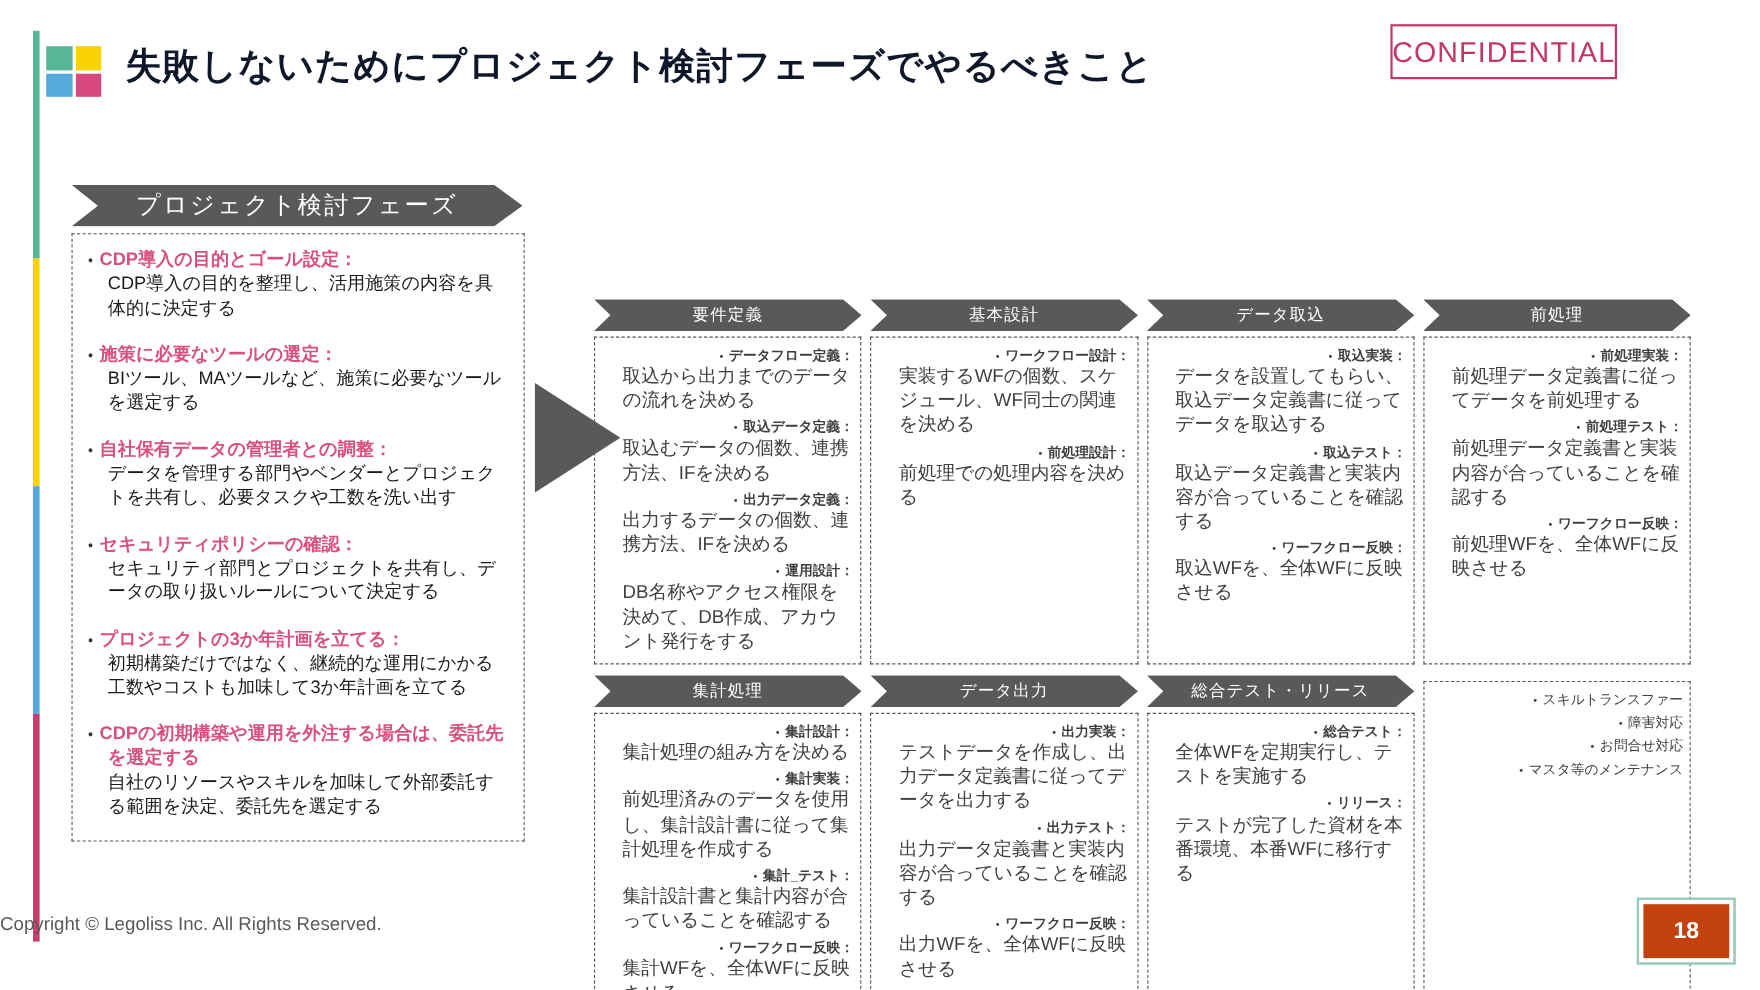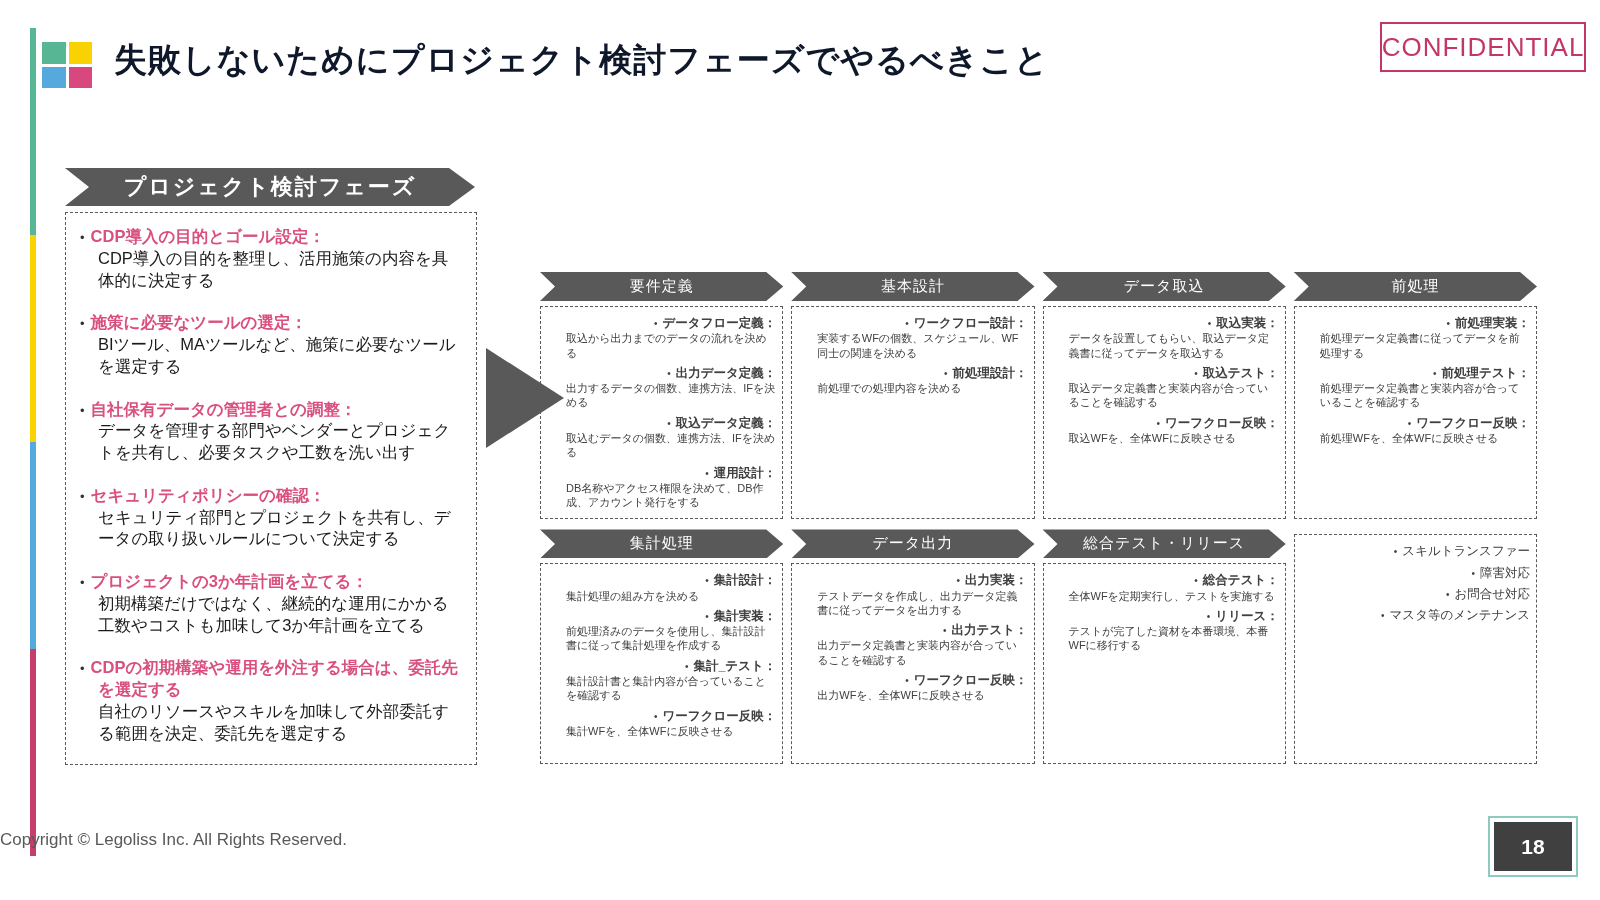--- a/index.html
+++ b/index.html
@@ -14,28 +14,28 @@
   
   .logo { position:absolute; left:42px; top:42px; width:50px; height:46px;
     display:grid; grid-template-columns:1fr 1fr; grid-template-rows:1fr 1fr; gap:3px; }
   .logo div { width:100%; height:100%; }
 
   
   .title { position:absolute; left:114px; top:38px; font-size:33px; font-weight:bold;
     color:#0f172a; letter-spacing:1px; }
 
   
-  .confidential { position:absolute; left:1380px; top:22px; width:206px; height:50px;
+  .confidential { position:absolute; left:1264px; top:22px; width:206px; height:50px;
     border:2px solid #c23768; color:#c23768; font-size:26px;
     display:flex; align-items:center; justify-content:center; letter-spacing:1px; }
 
   
   .ribbon { background:#595959; color:#fff; display:flex; align-items:center; justify-content:center; }
   .left-banner { position:absolute; left:65px; top:168px; width:410px; height:38px;
-    font-size:22px; font-weight:bold; letter-spacing:2px;
+    font-size:22px; font-weight:normal; letter-spacing:2px;
     clip-path:polygon(0 0, calc(100% - 26px) 0, 100% 50%, calc(100% - 26px) 100%, 0 100%, 24px 50%); }
 
   
   .left-panel { position:absolute; left:65px; top:212px; width:412px; height:553px;
     border:1.5px dashed #595959; padding:13px 12px 8px 14px; }
   .l-item { margin-bottom:21px; }
   .l-head { font-size:16.5px; line-height:1.32; font-weight:bold; color:#d94f7f;
     padding-left:18px; text-indent:-18px; }
   .l-head .bullet { color:#333; font-weight:normal; font-size:13px; margin-right:6px; }
   .l-desc { font-size:16.5px; line-height:1.32; color:#1a1a1a; padding-left:18px; }
@@ -50,27 +50,27 @@
     column-gap:8px; row-gap:10px; }
   .phase-cell { display:flex; flex-direction:column; }
   .phase-header { height:29px; flex:0 0 29px; font-size:15px; letter-spacing:1px;
     clip-path:polygon(0 0, calc(100% - 17px) 0, 100% 50%, calc(100% - 17px) 100%, 0 100%, 15px 50%); }
   .phase-box { flex:1; margin-top:5px; border:1px dashed #595959; padding:8px 6px 4px 8px; }
   .p-item { margin-bottom:5px; }
   .p-head { font-size:12.5px; line-height:1.3; font-weight:bold; color:#404040;
     padding-left:17px; text-indent:-17px;text-align:right; }
   .p-head .bullet { font-weight:normal; font-size:10px; margin-right:5px; color:#404040; }
   .p-head .plain { font-weight:normal; }
-  .p-desc { font-size:11px; line-height:1.3; color:#404040; padding-left:17px; }
+  .p-desc { font-size:17px; line-height:1.3; color:#404040; padding-left:17px; }
 
   
   .copyright { position:absolute; left:0; top:830px; width:1570px; text-align:left;
     font-size:17px; color:#595959; }
   .page-badge { position:absolute; left:1490px; top:818px; width:86px; height:57px;
-    background:#404040; border:4px solid #fff; outline:2px solid #8ecabd;
+    background:#c2410c; border:4px solid #fff; outline:2px solid #8ecabd;
     display:flex; align-items:center; justify-content:center;
     color:#fff; font-size:21px; font-weight:bold; }
 </style>
 </head>
 <body>
 
 <div class="slide">
 
   <div class="accent-bar">
       <div class="accent-seg" style="background: rgb(87, 183, 149);"></div>
@@ -123,28 +123,28 @@
 
   <div class="phase-grid" id="phase-grid">
       <div class="phase-cell">
         <div class="ribbon phase-header">要件定義</div>
         <div class="phase-box">
           <div class="p-item">
             <div class="p-head"><span class="bullet">•</span>データフロー定義：</div>
             <div class="p-desc">取込から出力までのデータの流れを決める</div>
           </div>
           <div class="p-item">
+            <div class="p-head"><span class="bullet">•</span>取込データ定義：</div>
+            <div class="p-desc">取込むデータの個数、連携方法、IFを決める</div>
+          </div>
+          <div class="p-item">
             <div class="p-head"><span class="bullet">•</span>出力データ定義：</div>
             <div class="p-desc">出力するデータの個数、連携方法、IFを決める</div>
           </div>
           <div class="p-item">
-            <div class="p-head"><span class="bullet">•</span>取込データ定義：</div>
-            <div class="p-desc">取込むデータの個数、連携方法、IFを決める</div>
-          </div>
-          <div class="p-item">
             <div class="p-head"><span class="bullet">•</span>運用設計：</div>
             <div class="p-desc">DB名称やアクセス権限を決めて、DB作成、アカウント発行をする</div>
           </div>
         </div>
       </div>
       <div class="phase-cell">
         <div class="ribbon phase-header">基本設計</div>
         <div class="phase-box">
           <div class="p-item">
             <div class="p-head"><span class="bullet">•</span>ワークフロー設計：</div>

